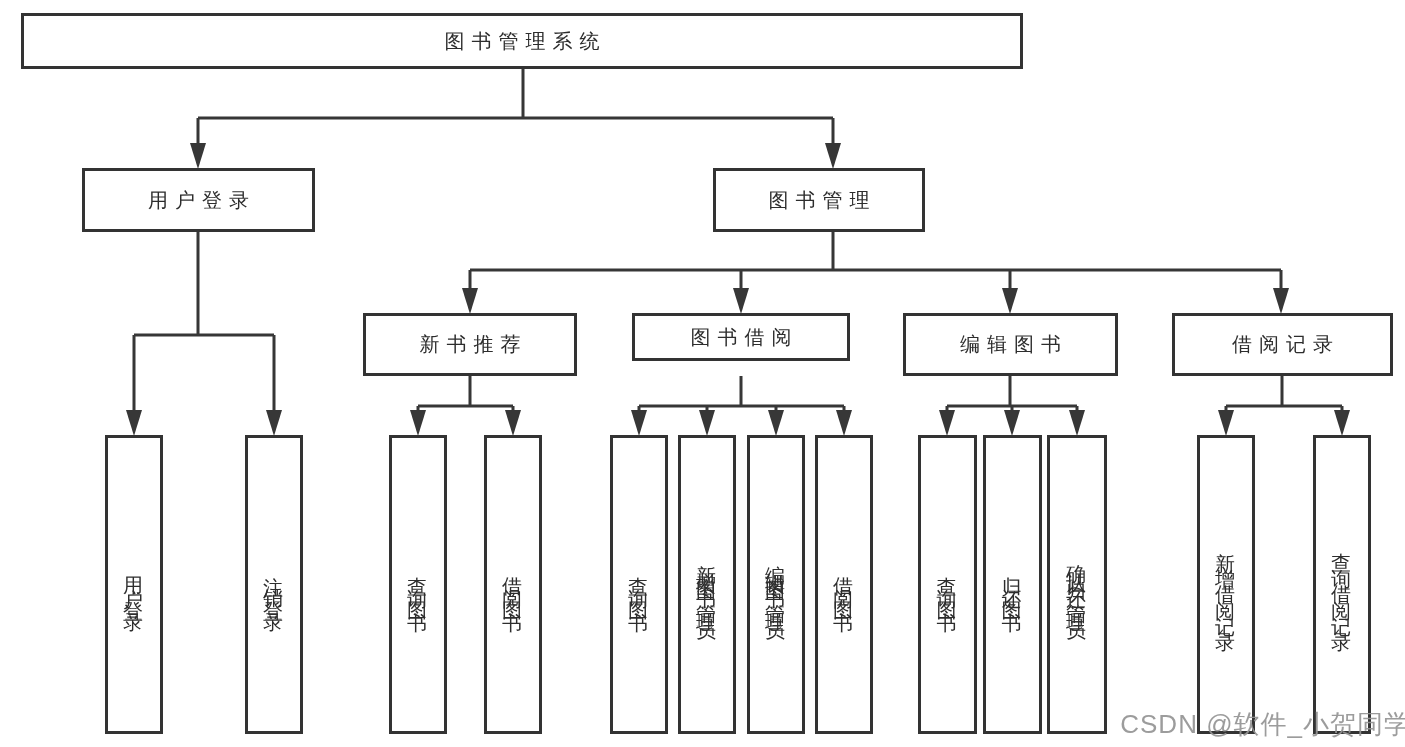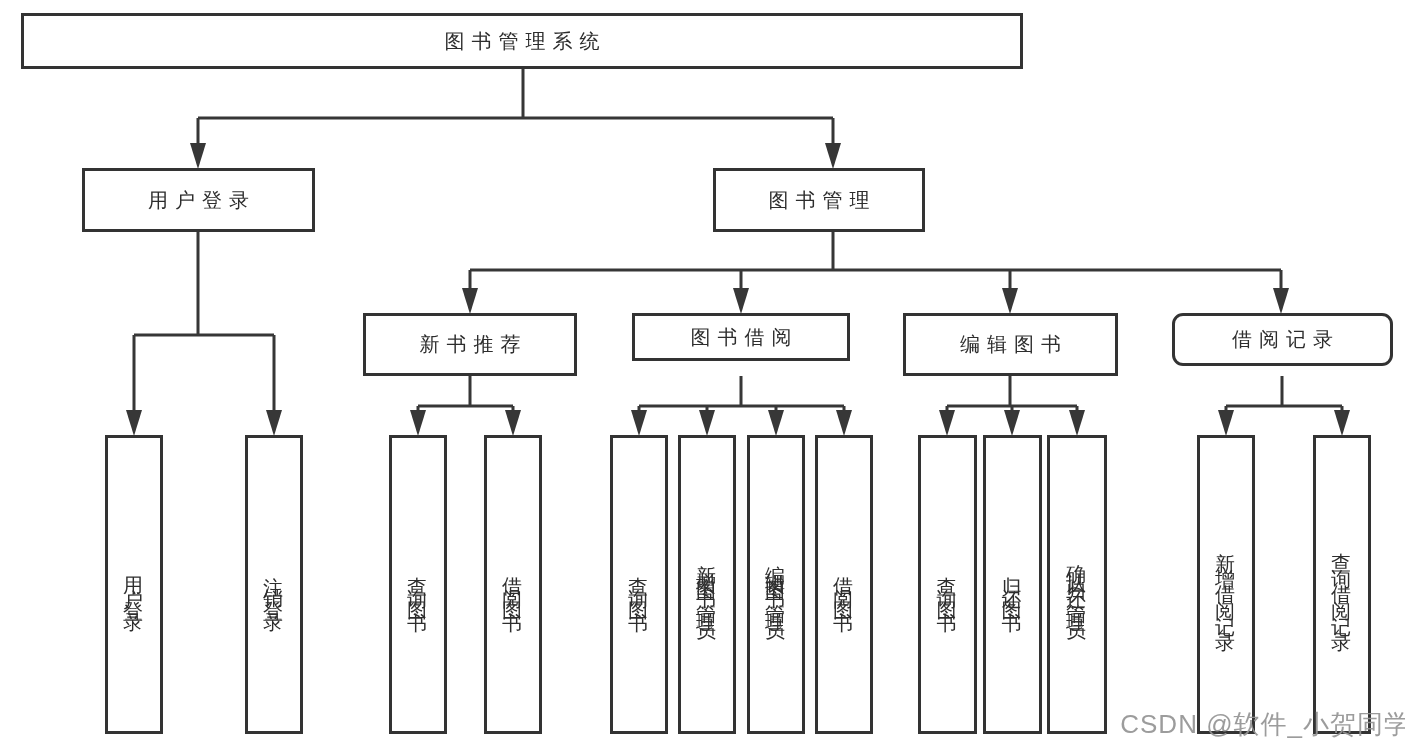--- a/index.html
+++ b/index.html
@@ -69,21 +69,21 @@
   </svg>
 
   <div class="node" style="left:21px;top:13px;width:1002px;height:56px;">图书管理系统</div>
 
   <div class="node" style="left:82px;top:168px;width:233px;height:64px;">用户登录</div>
   <div class="node" style="left:713px;top:168px;width:212px;height:64px;">图书管理</div>
 
   <div class="node" style="left:363px;top:313px;width:214px;height:63px;">新书推荐</div>
   <div class="node" style="left:632px;top:313px;width:218px;height:48px;">图书借阅</div>
   <div class="node" style="left:903px;top:313px;width:215px;height:63px;">编辑图书</div>
-  <div class="node" style="left:1172px;top:313px;width:221px;height:53px;border-radius:11px;">借阅记录</div>
+  <div class="node" style="left:1172px;top:313px;width:221px;height:63px;">借阅记录</div>
 
   <div class="node leaf" style="left:105px;top:435px;width:58px;height:299px;">用户登录</div>
   <div class="node leaf" style="left:245px;top:435px;width:58px;height:299px;">注销登录</div>
 
   <div class="node leaf" style="left:389px;top:435px;width:58px;height:299px;">查询图书</div>
   <div class="node leaf" style="left:484px;top:435px;width:58px;height:299px;">借阅图书</div>
 
   <div class="node leaf" style="left:610px;top:435px;width:58px;height:299px;">查询图书</div>
   <div class="node leaf tight" style="left:678px;top:435px;width:58px;height:299px;">新增图书（管理员）</div>
   <div class="node leaf tight" style="left:747px;top:435px;width:58px;height:299px;">编辑图书（管理员）</div>

